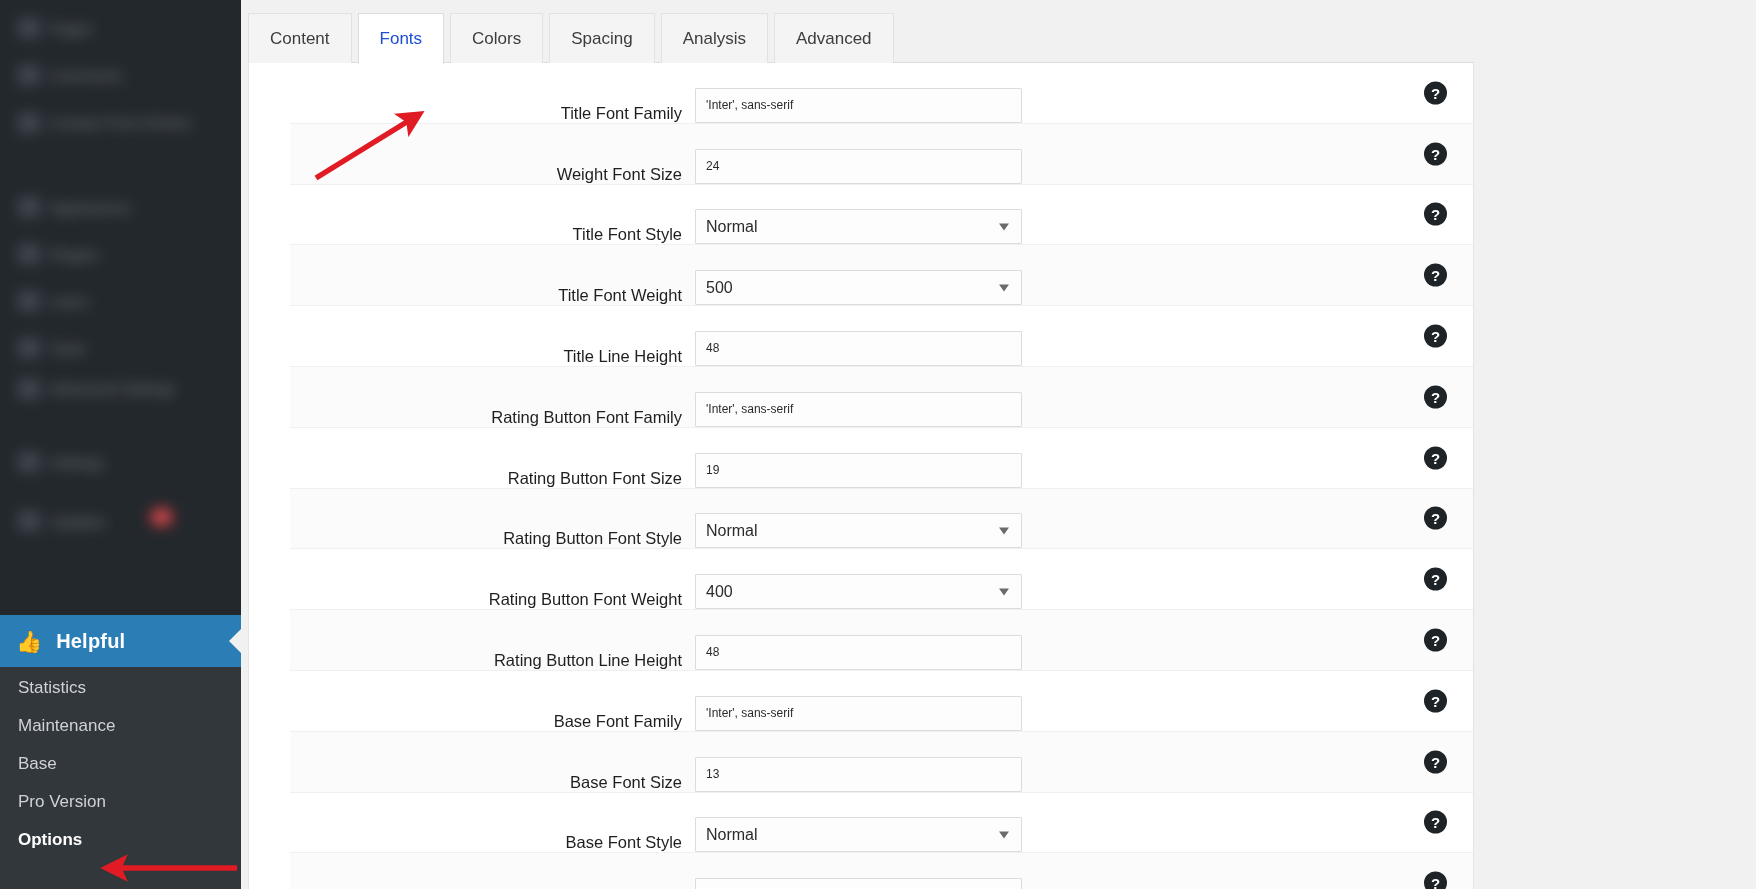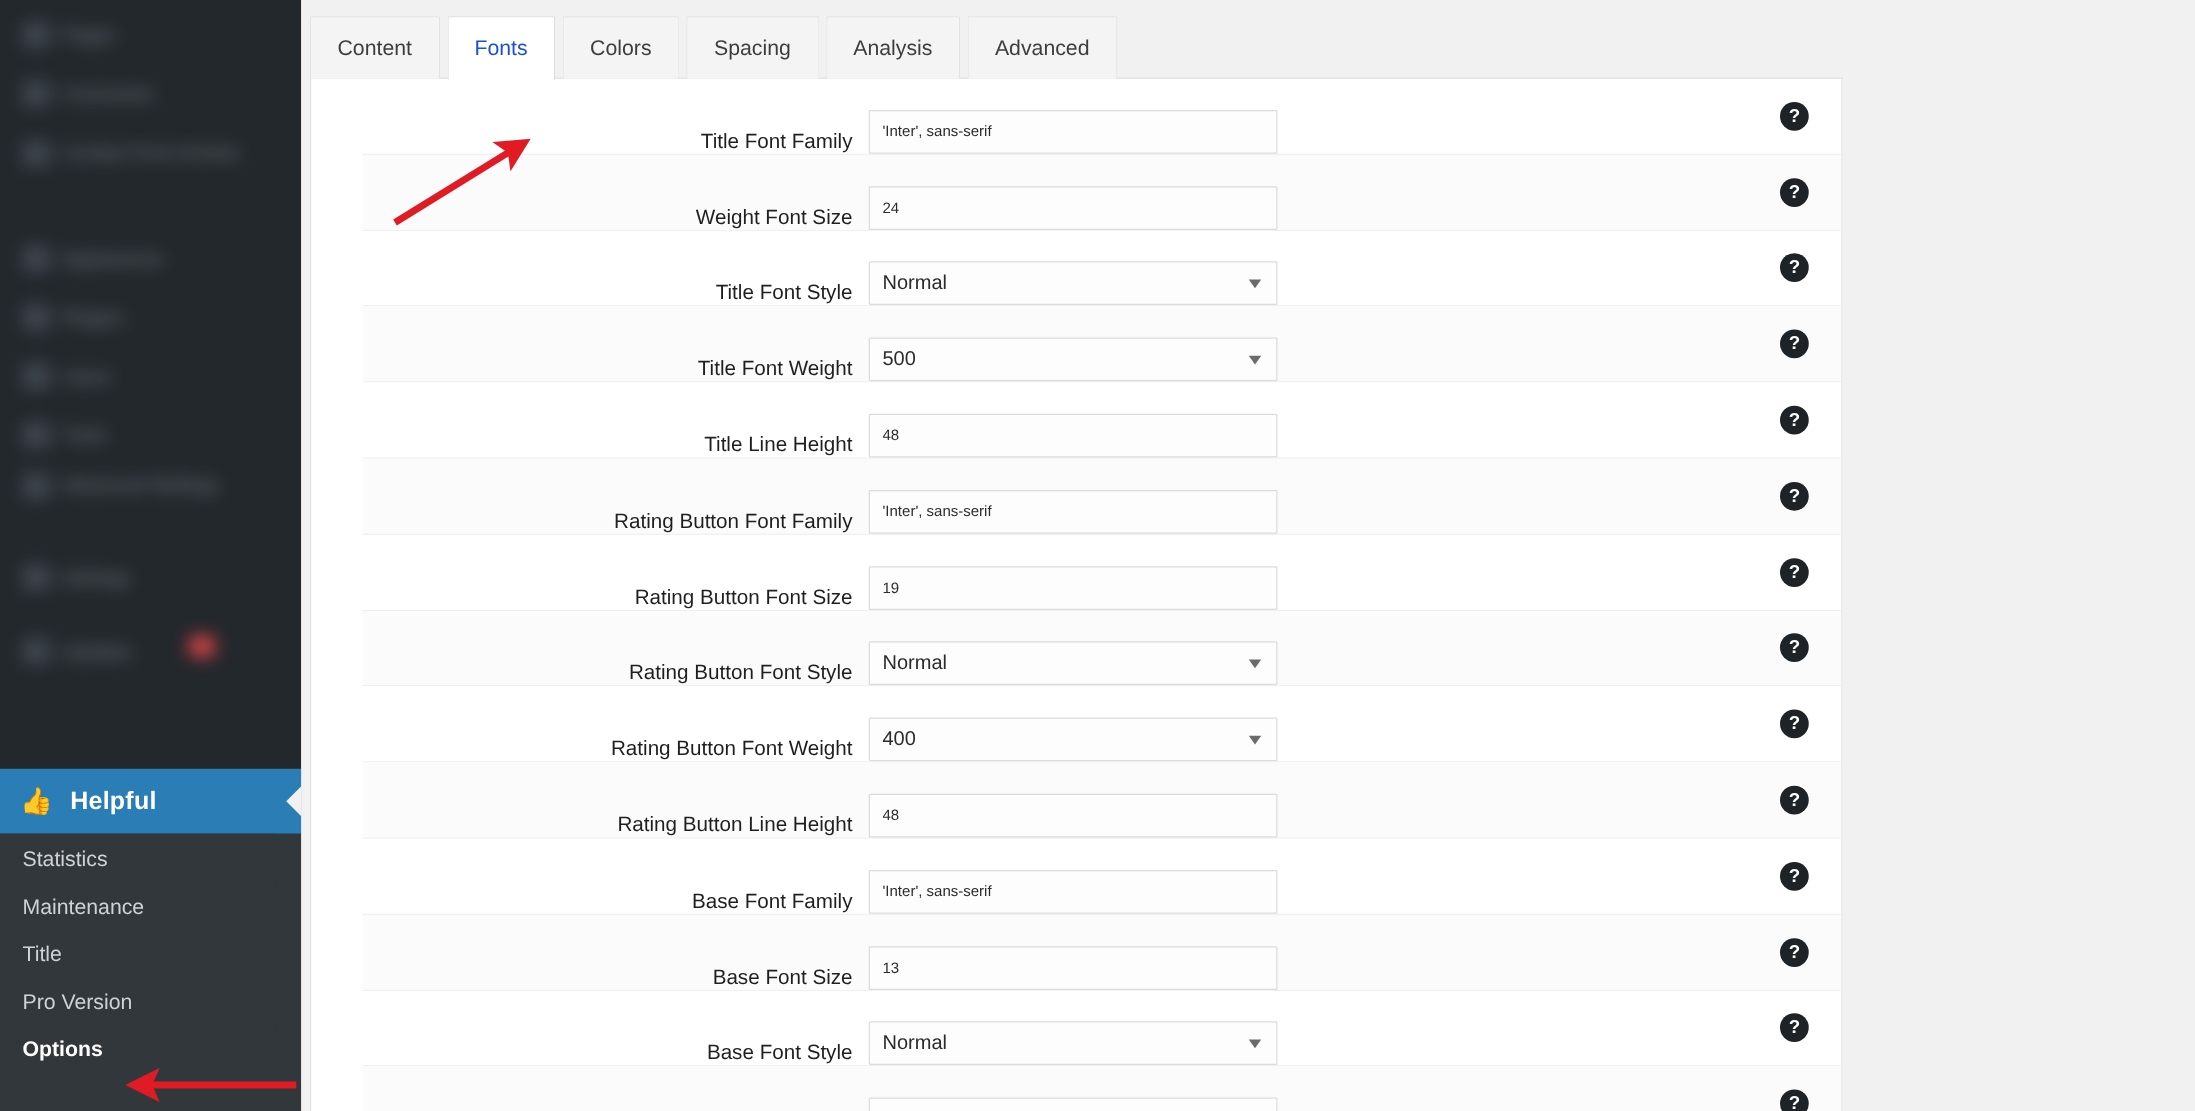--- a/index.html
+++ b/index.html
@@ -242,21 +242,21 @@
     </div>
 
     <div id="sb-subwrap">
       <div class="sb-sub" style="top:0px;">
         <span>Statistics</span>
       </div>
       <div class="sb-sub" style="top:38px;">
         <span>Maintenance</span>
       </div>
       <div class="sb-sub" style="top:76px;">
-        <span>Title</span>
+        <span>Base</span>
       </div>
       <div class="sb-sub" style="top:114px;">
         <span>Pro Version</span>
       </div>
       <div class="sb-sub active" style="top:152px;">
         <span>Options</span>
       </div>
     </div>
   </div>
 

